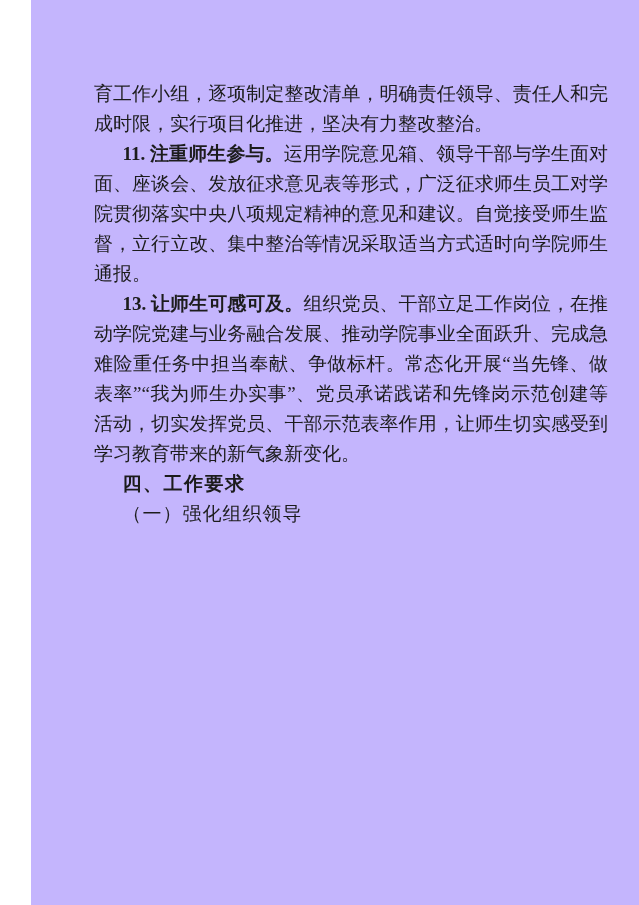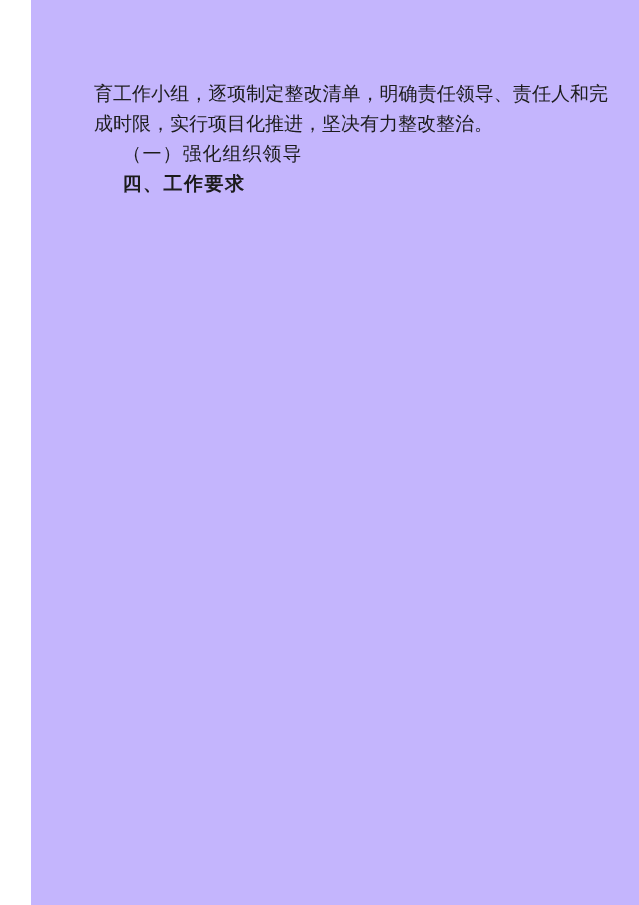--- a/index.html
+++ b/index.html
@@ -49,16 +49,18 @@
   .body {
     font-weight: normal;
   }
 </style>
 </head>
 <body>
 
 <div class="page" style="background: #c4b5fd; color: rgb(28, 28, 28); margin-left: 31px;">
   <div class="doc-body" id="doc-body">
       <p class="para"><span class="body">育工作小组，逐项制定整改清单，明确责任领导、责任人和完成时限，实行项目化推进，坚决有力整改整治。</span></p>
+      <p class="para indent"><span class="item-heading">11. 注重师生参与。</span><span class="body">运用学院意见箱、领导干部与学生面对面、座谈会、发放征求意见表等形式，广泛征求师生员工对学院贯彻落实中央八项规定精神的意见和建议。自觉接受师生监督，立行立改、集中整治等情况采取适当方式适时向学院师生通报。</span></p>
+      <p class="para indent"><span class="item-heading">13. 让师生可感可及。</span><span class="body">组织党员、干部立足工作岗位，在推动学院党建与业务融合发展、推动学院事业全面跃升、完成急难险重任务中担当奉献、争做标杆。常态化开展“当先锋、做表率”“我为师生办实事”、党员承诺践诺和先锋岗示范创建等活动，切实发挥党员、干部示范表率作用，让师生切实感受到学习教育带来的新气象新变化。</span></p>
+      <p class="para indent"><span class="section-heading">四、工作要求</span></p>
       <p class="para indent"><span class="subsection-heading">（一）强化组织领导</span></p>
-      <p class="para indent"><span class="section-heading">四、工作要求</span></p>
     </div>
 </div>
 
 </body></html>

